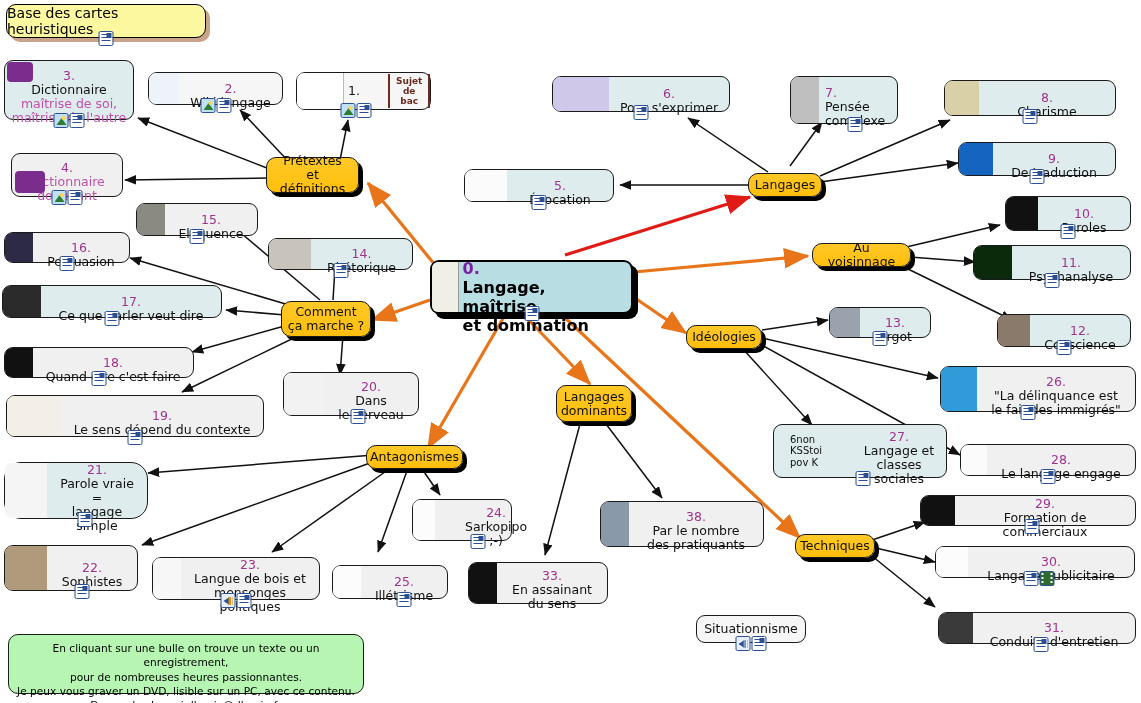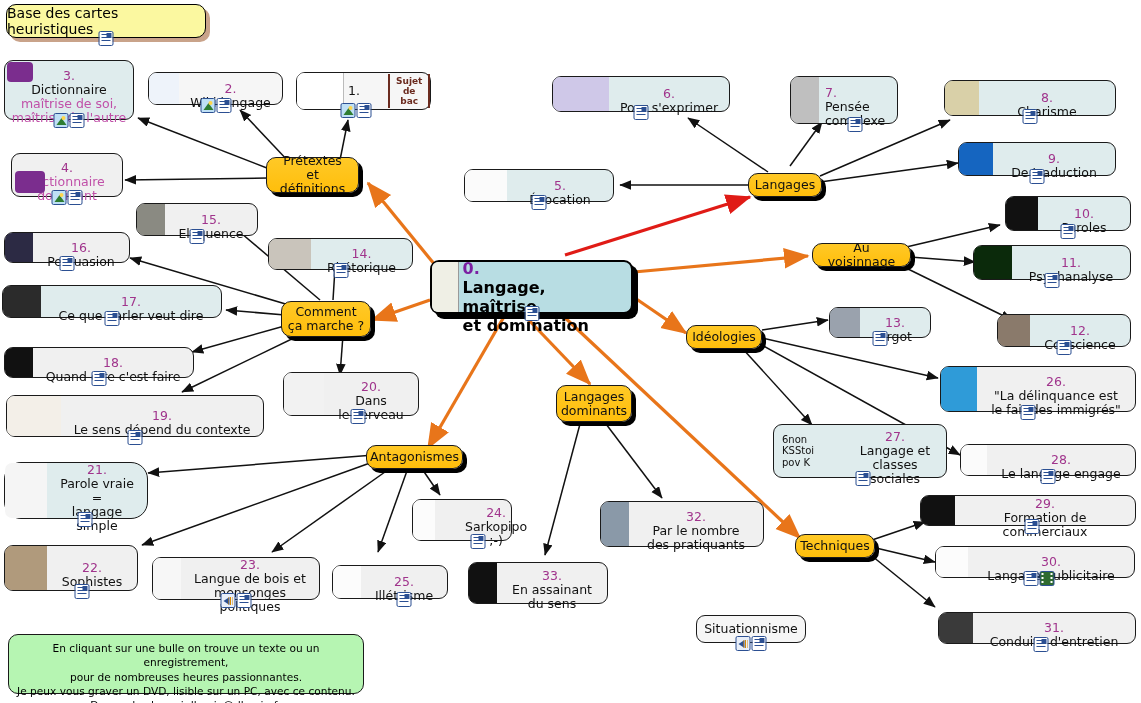--- a/index.html
+++ b/index.html
@@ -479,21 +479,21 @@
       <span class="num">26.</span>
       <span>"La délinquance est
 le fait des immigrés"</span>
     </span>
     <span class="badges" style="left:45%;">
       <span class="bdg txt"></span>
     </span>
   </div>
 
   <div class="node teal" style="left:773px;top:424px;width:174px;height:54px;">
-    <span class="lbl" style="flex:0 0 56px;text-align:left;font-size:10px;padding-left:8px;">6non
+    <span class="lbl" style="flex:0 0 56px;text-align:left;font-size:10px;padding-left:8px;margin-left:8px;">6non
 KSStoi
 pov K</span>
     <span class="lbl">
       <span class="num">27.</span>
       <span>Langage et
 classes sociales</span>
     </span>
     <span class="badges" style="left:52%;">
       <span class="bdg txt"></span>
     </span>
@@ -540,21 +540,21 @@
       <span>Conduite d'entretien</span>
     </span>
     <span class="badges" style="left:52%;">
       <span class="bdg txt"></span>
     </span>
   </div>
 
   <div class="node grey" style="left:600px;top:501px;width:164px;height:46px;">
     <span class="thumb" style="width:28px;background:#8a99a8;"></span>
     <span class="lbl">
-      <span class="num">32.</span>
+      <span class="num">38.</span>
       <span>Par le nombre
 des pratiquants</span>
     </span>
   </div>
 
   <div class="node grey" style="left:468px;top:562px;width:140px;height:42px;">
     <span class="thumb" style="width:28px;background:#111;"></span>
     <span class="lbl">
       <span class="num">33.</span>
       <span>En assainant

